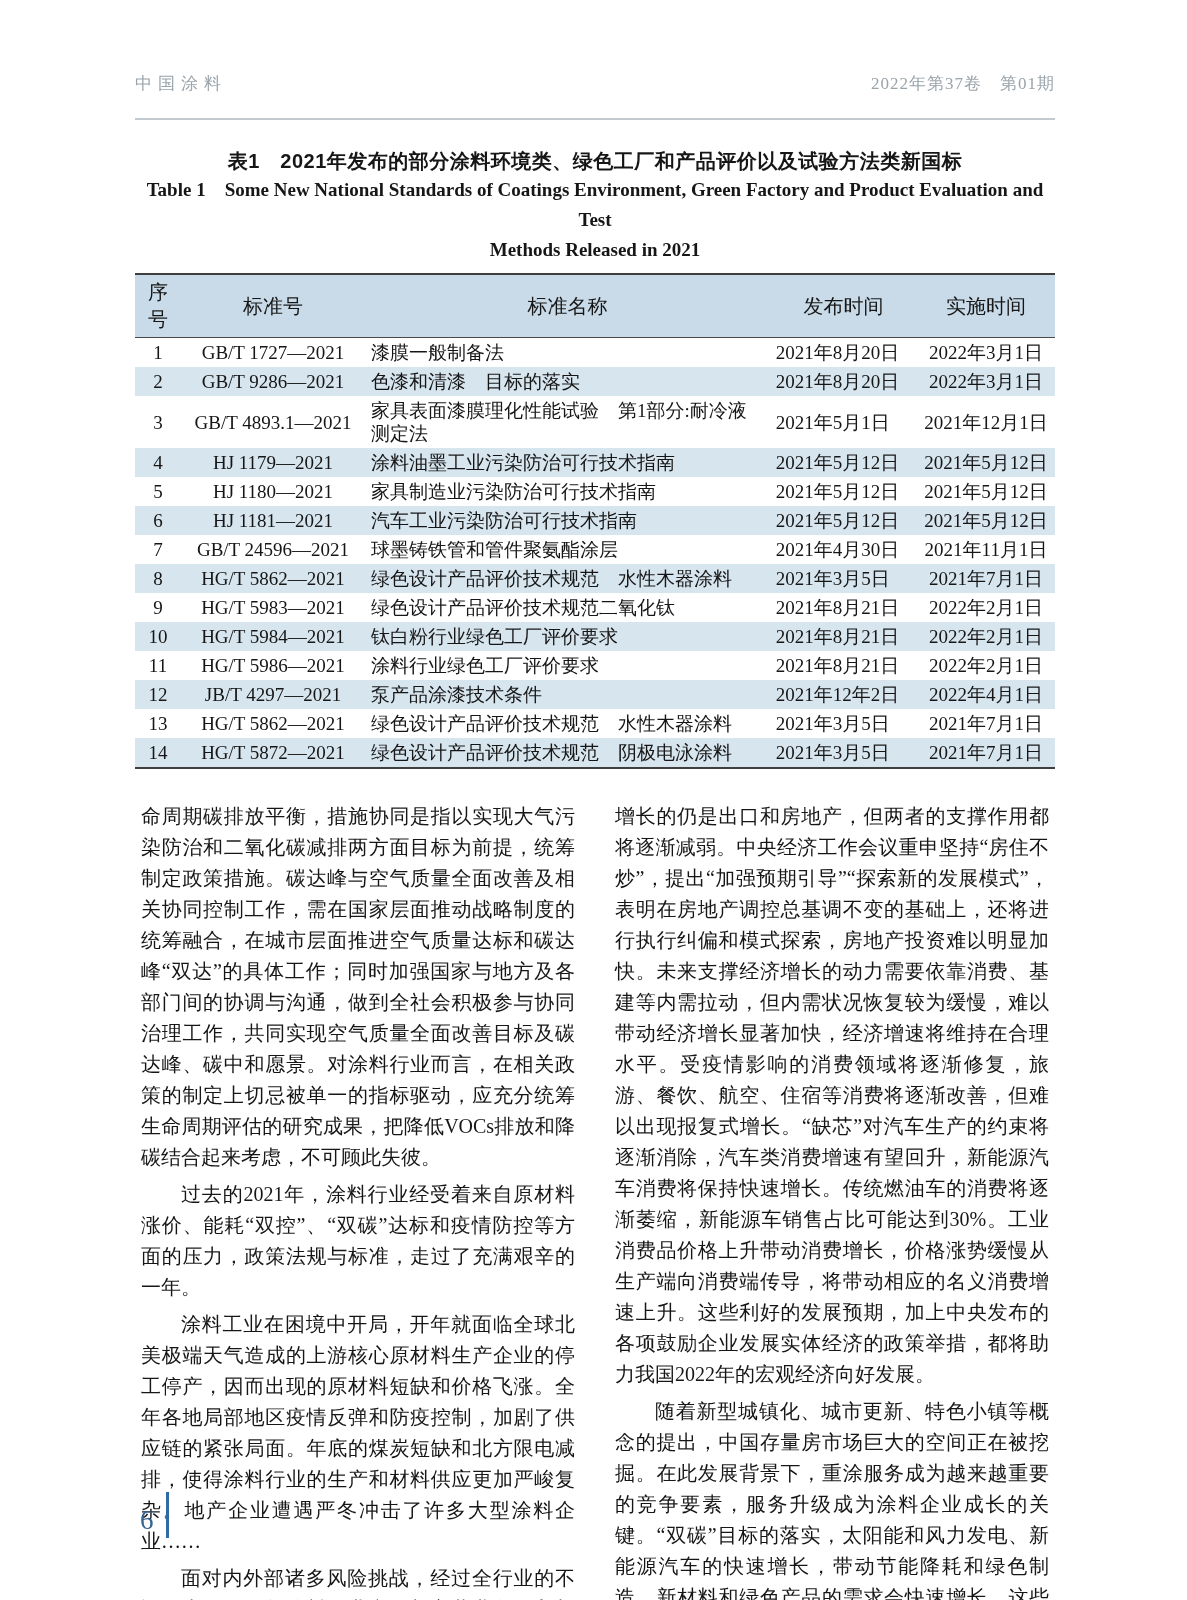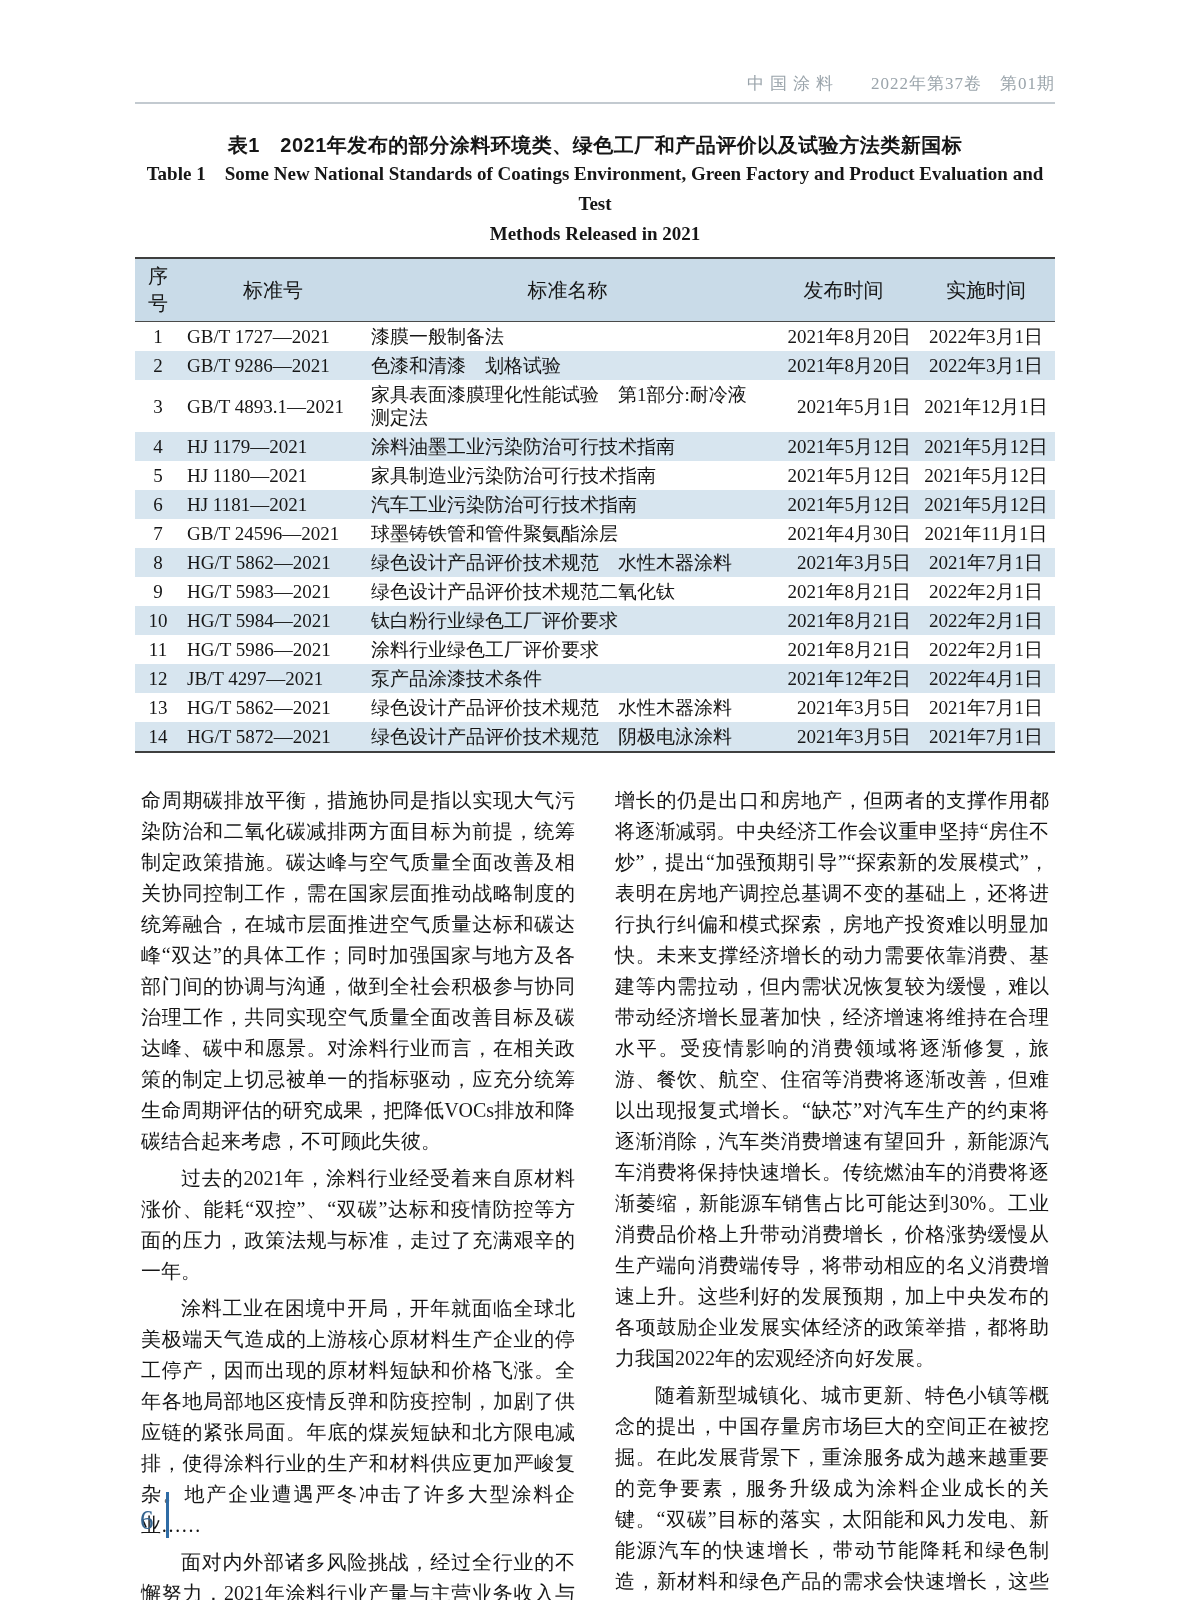--- a/index.html
+++ b/index.html
@@ -22,24 +22,24 @@
     background:#ffffff;
     font-family:"Liberation Serif","DejaVu Serif",serif;
     color:var(--ink);
     overflow:hidden;
     margin:0 auto;
   }
   .content{position:absolute;left:135px;top:72px;width:920px;}
 
   
   .running-head{
-    display:flex;justify-content:flex-end;align-items:flex-end;
+    display:flex;justify-content:space-between;align-items:flex-end;
     color:var(--header-gray);
     font-size:17px;
-    padding-bottom:7px;
+    padding-bottom:23px;
     border-bottom:2px solid var(--rule-gray);
   }
   .journal-name{letter-spacing:6px;}
   .issue-info{letter-spacing:1px;margin-left:32px;}
 
   
   .table-title-zh{
     margin-top:28px;text-align:center;
     font-family:"Liberation Sans","DejaVu Sans",sans-serif;
     font-weight:bold;font-size:20px;letter-spacing:0.5px;
@@ -59,23 +59,23 @@
   table.std-table th{
     background:var(--thead-bg);
     font-weight:normal;font-size:20px;
     padding:4px 6px;
     border-bottom:1.5px solid #4a4a4a;
     text-align:center;
   }
   table.std-table td{padding:3px 6px;line-height:23px;}
   table.std-table tr.alt{background:var(--row-alt-bg);}
   td.c-no{text-align:center;width:5%;}
-  td.c-std{width:20%;padding-left:14px;}
+  td.c-std{width:20%;padding-left:14px;text-align:center;}
   td.c-name{width:44%;}
-  td.c-pub{width:16%;text-align:right;}
+  td.c-pub{width:16%;text-align:left;}
   td.c-impl{width:15%;text-align:center;}
 
   
   .body-cols{display:flex;gap:28px;margin-top:26px;}
   .col{width:446px;}
   .col p{
     margin:6px;font-size:20px;line-height:31px;
     text-align:justify;text-justify:inter-ideograph;
     text-indent:2em;
   }
@@ -134,21 +134,21 @@
           <tr>
             <td class="c-no">1</td>
             <td class="c-std">GB/T 1727—2021</td>
             <td class="c-name">漆膜一般制备法</td>
             <td class="c-pub">2021年8月20日</td>
             <td class="c-impl">2022年3月1日</td>
           </tr>
           <tr class="alt">
             <td class="c-no">2</td>
             <td class="c-std">GB/T 9286—2021</td>
-            <td class="c-name">色漆和清漆　划格试验</td>
+            <td class="c-name">色漆和清漆　目标的落实</td>
             <td class="c-pub">2021年8月20日</td>
             <td class="c-impl">2022年3月1日</td>
           </tr>
           <tr>
             <td class="c-no">3</td>
             <td class="c-std">GB/T 4893.1—2021</td>
             <td class="c-name">家具表面漆膜理化性能试验　第1部分:耐冷液测定法</td>
             <td class="c-pub">2021年5月1日</td>
             <td class="c-impl">2021年12月1日</td>
           </tr>

